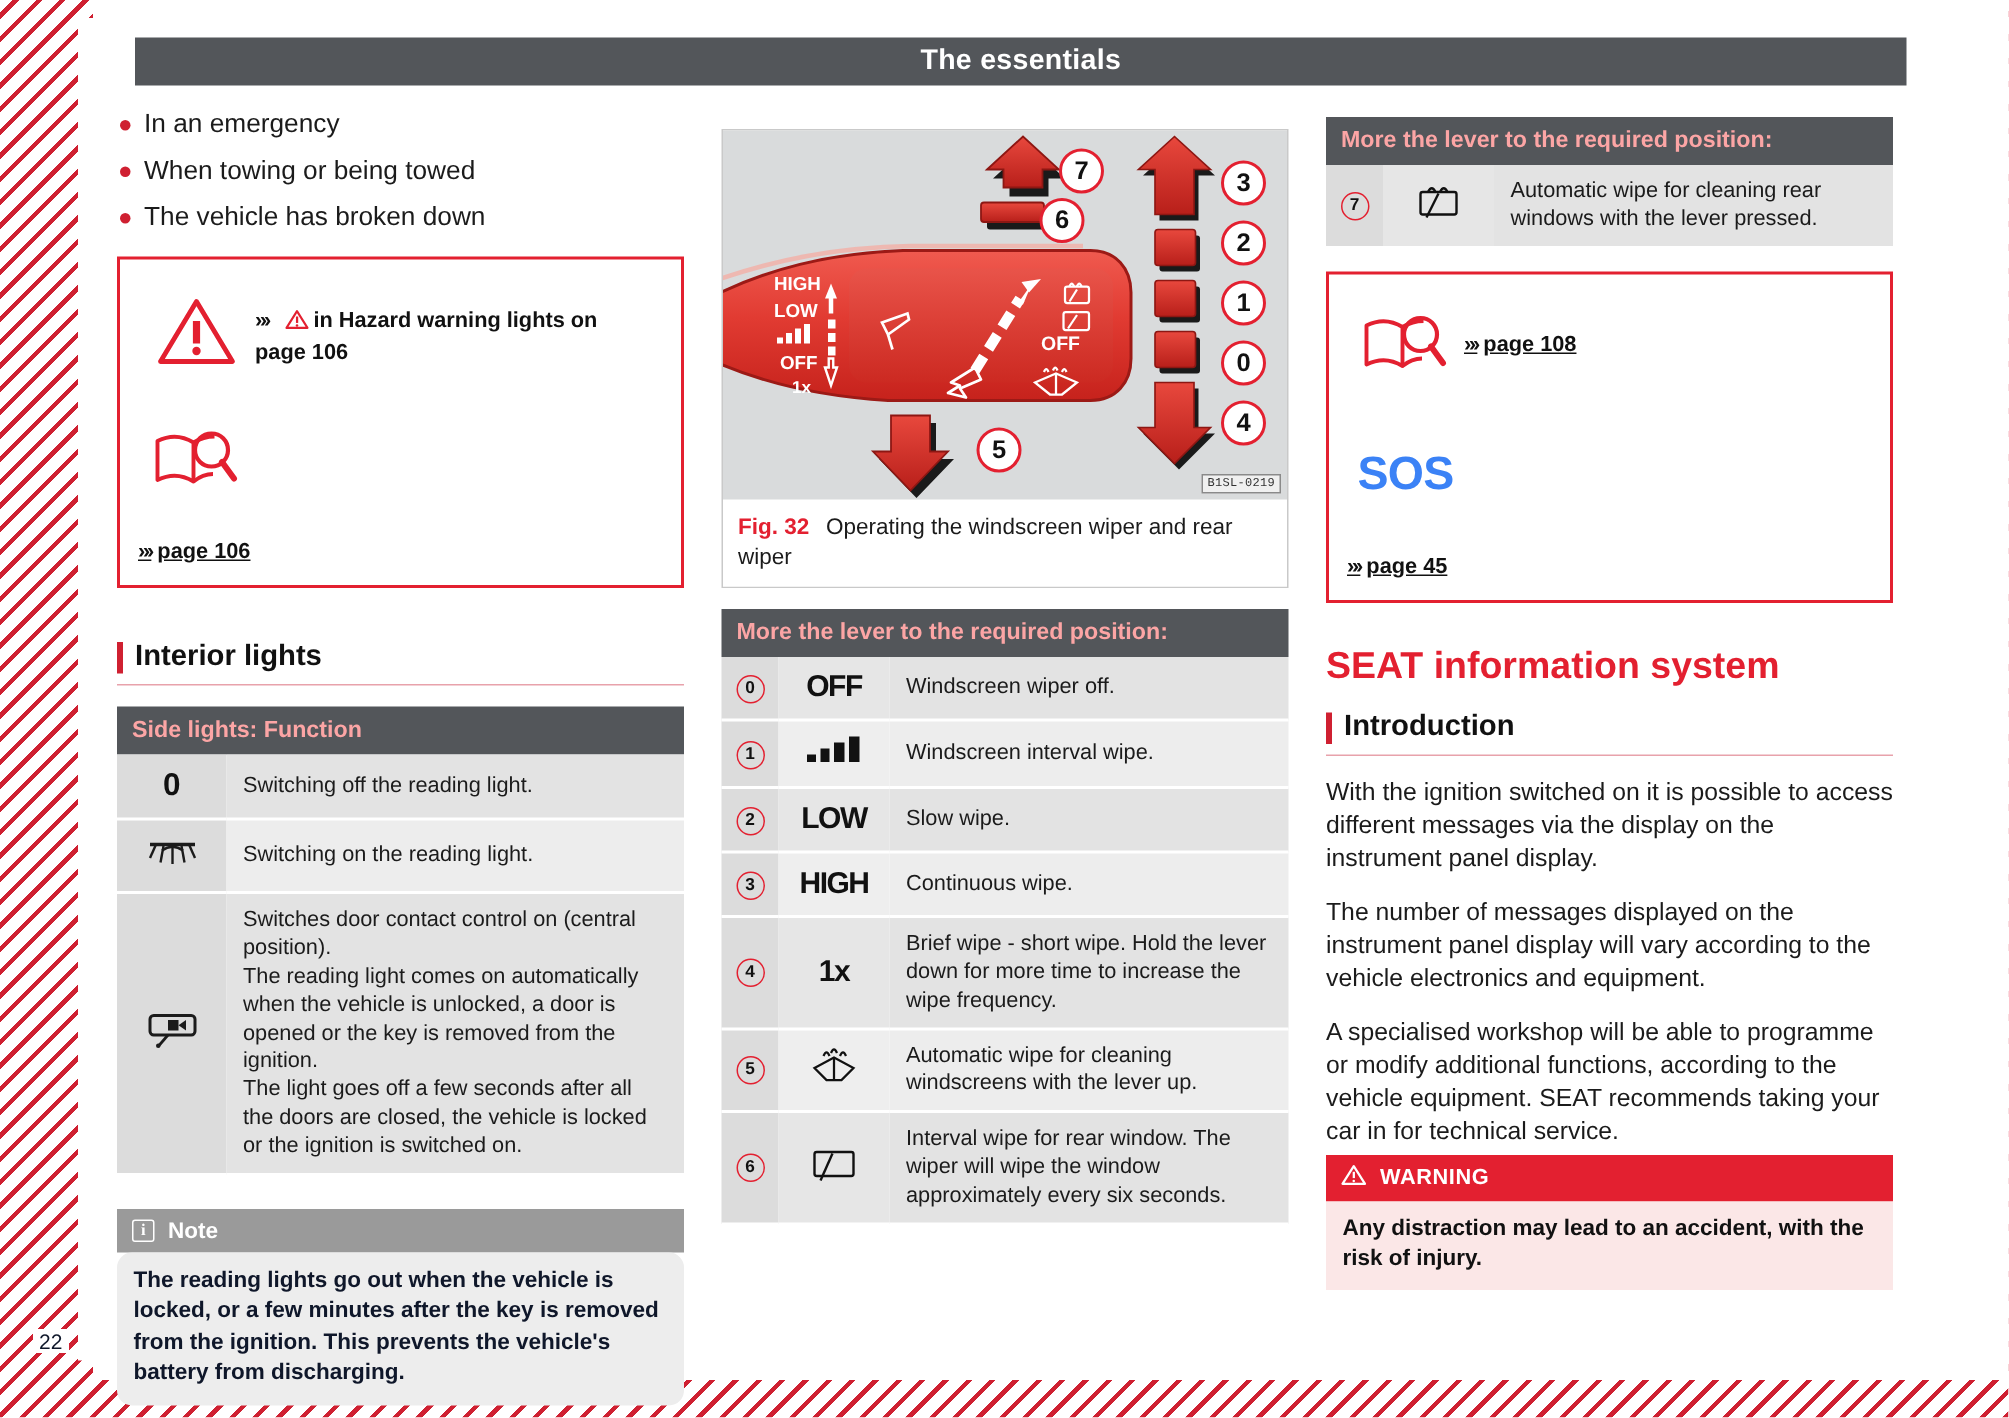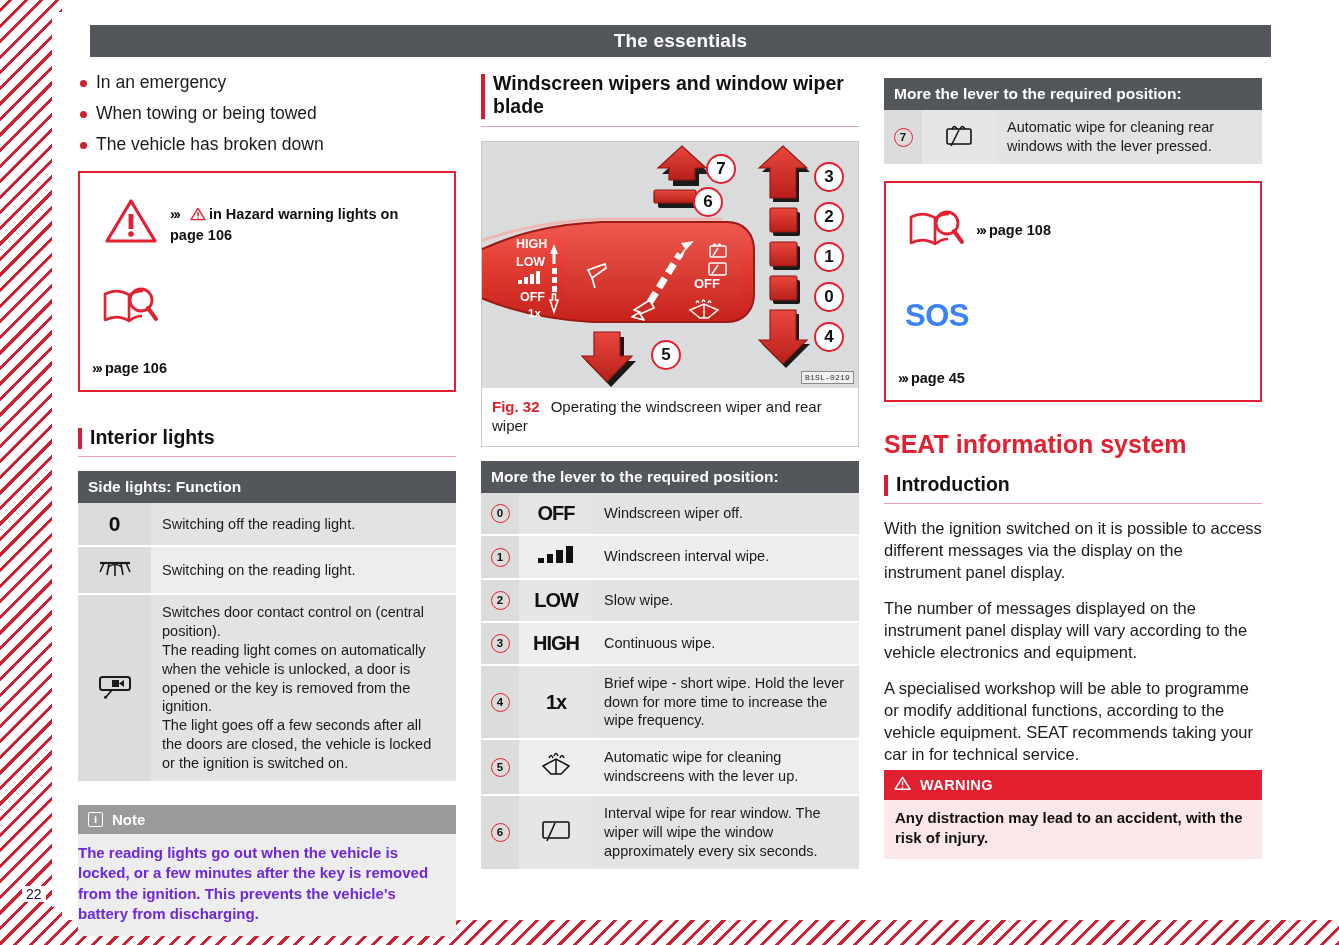--- a/index.html
+++ b/index.html
@@ -97,21 +97,21 @@
   }
   .ref-row + .ref-row{ margin-top:14px;flex-direction:column; }
   .ref-icon{
     width:78px; flex:0 0 78px;
     display:flex; align-items:center; justify-content:center;
   }
   .ref-text{
     font-size:14.5px; font-weight:bold; color:#111;
     line-height:1.32; padding-top:8px;
   }
-  .ref-text.row2{ padding-top:14px; }
+  .ref-text.row2{ padding-top:14px;text-decoration:underline; }
   .chev{ color:#111; font-weight:bold; letter-spacing:-2px; margin-right:4px; }
   .inline-warn{ display:inline-block; vertical-align:-2px; margin:0 3px; }
 
   
   .sec-head{
     position:relative;
     padding-left:12px;
     margin-top:34px;
     padding-bottom:7px;
     border-bottom:1.5px solid #e8a2ab;
@@ -127,21 +127,21 @@
   }
 
   .sec-title-red{
     font-size:25px; font-weight:bold; color:#e32030;
     margin:0;
   }
 
   
   .tbl{ width:100%; border-collapse:collapse; margin-top:14px; }
   .tbl .thead td{
-    background:#53565a; color:#ffffff;
+    background:#53565a; color:#fca5a5;
     font-size:15.5px; font-weight:bold;
     padding:7px 10px;
   }
   .tbl td{ vertical-align:middle; }
   .cell-sym{
     width:73px;
     background:#dcdcdc;
     text-align:center;
     padding:9px 4px;
     border-bottom:2px solid #fff;
@@ -183,23 +183,24 @@
   
   .note{ margin-top:22px; }
   .note-head{
     background:#9a9a9a; color:#fff;
     font-size:15px; font-weight:bold;
     padding:6px 10px;
     display:flex; align-items:center; gap:9px;
   }
   .note-body{
     background:#ededed;
-    font-size:15px; font-weight:bold; color:#6d28d9;
+    font-size:15px; font-weight:bold; color:#0f172a;
     line-height:1.37;
-    padding:9px 11px 11px 0;
+    padding:9px 11px 11px 11px;
+    border-radius:10px;
   }
   .i-box{
     display:inline-block; width:15px; height:15px;
     border:1.6px solid #fff; border-radius:2px;
     font-size:11px; line-height:13px; text-align:center; font-weight:bold;
     font-family:"Liberation Serif", serif;
   }
 
   
   .warn{ margin-top:4px; }
@@ -375,23 +376,20 @@
       <div class="note-head">
         <span class="i-box">i</span>
         <span>Note</span>
       </div>
       <div class="note-body">The reading lights go out when the vehicle is locked, or a few minutes after the key is removed from the ignition. This prevents the vehicle's battery from discharging.</div>
     </div>
   </div>
 
   <div class="col col-mid">
 
-    <div class="sec-head" style="margin-top:0;">
-      <h2>Windscreen wipers and window wiper blade</h2>
-    </div>
 
     <div class="figure">
       <div class="fig-img">
         <svg width="376" height="246" viewBox="0 0 376 246" style="position:absolute;left:0;top:0;">
           <defs>
             <linearGradient id="lev" x1="0" y1="0" x2="0" y2="1">
               <stop offset="0%" stop-color="#f05a4f"></stop>
               <stop offset="45%" stop-color="#e13b32"></stop>
               <stop offset="100%" stop-color="#c6221c"></stop>
             </linearGradient>

